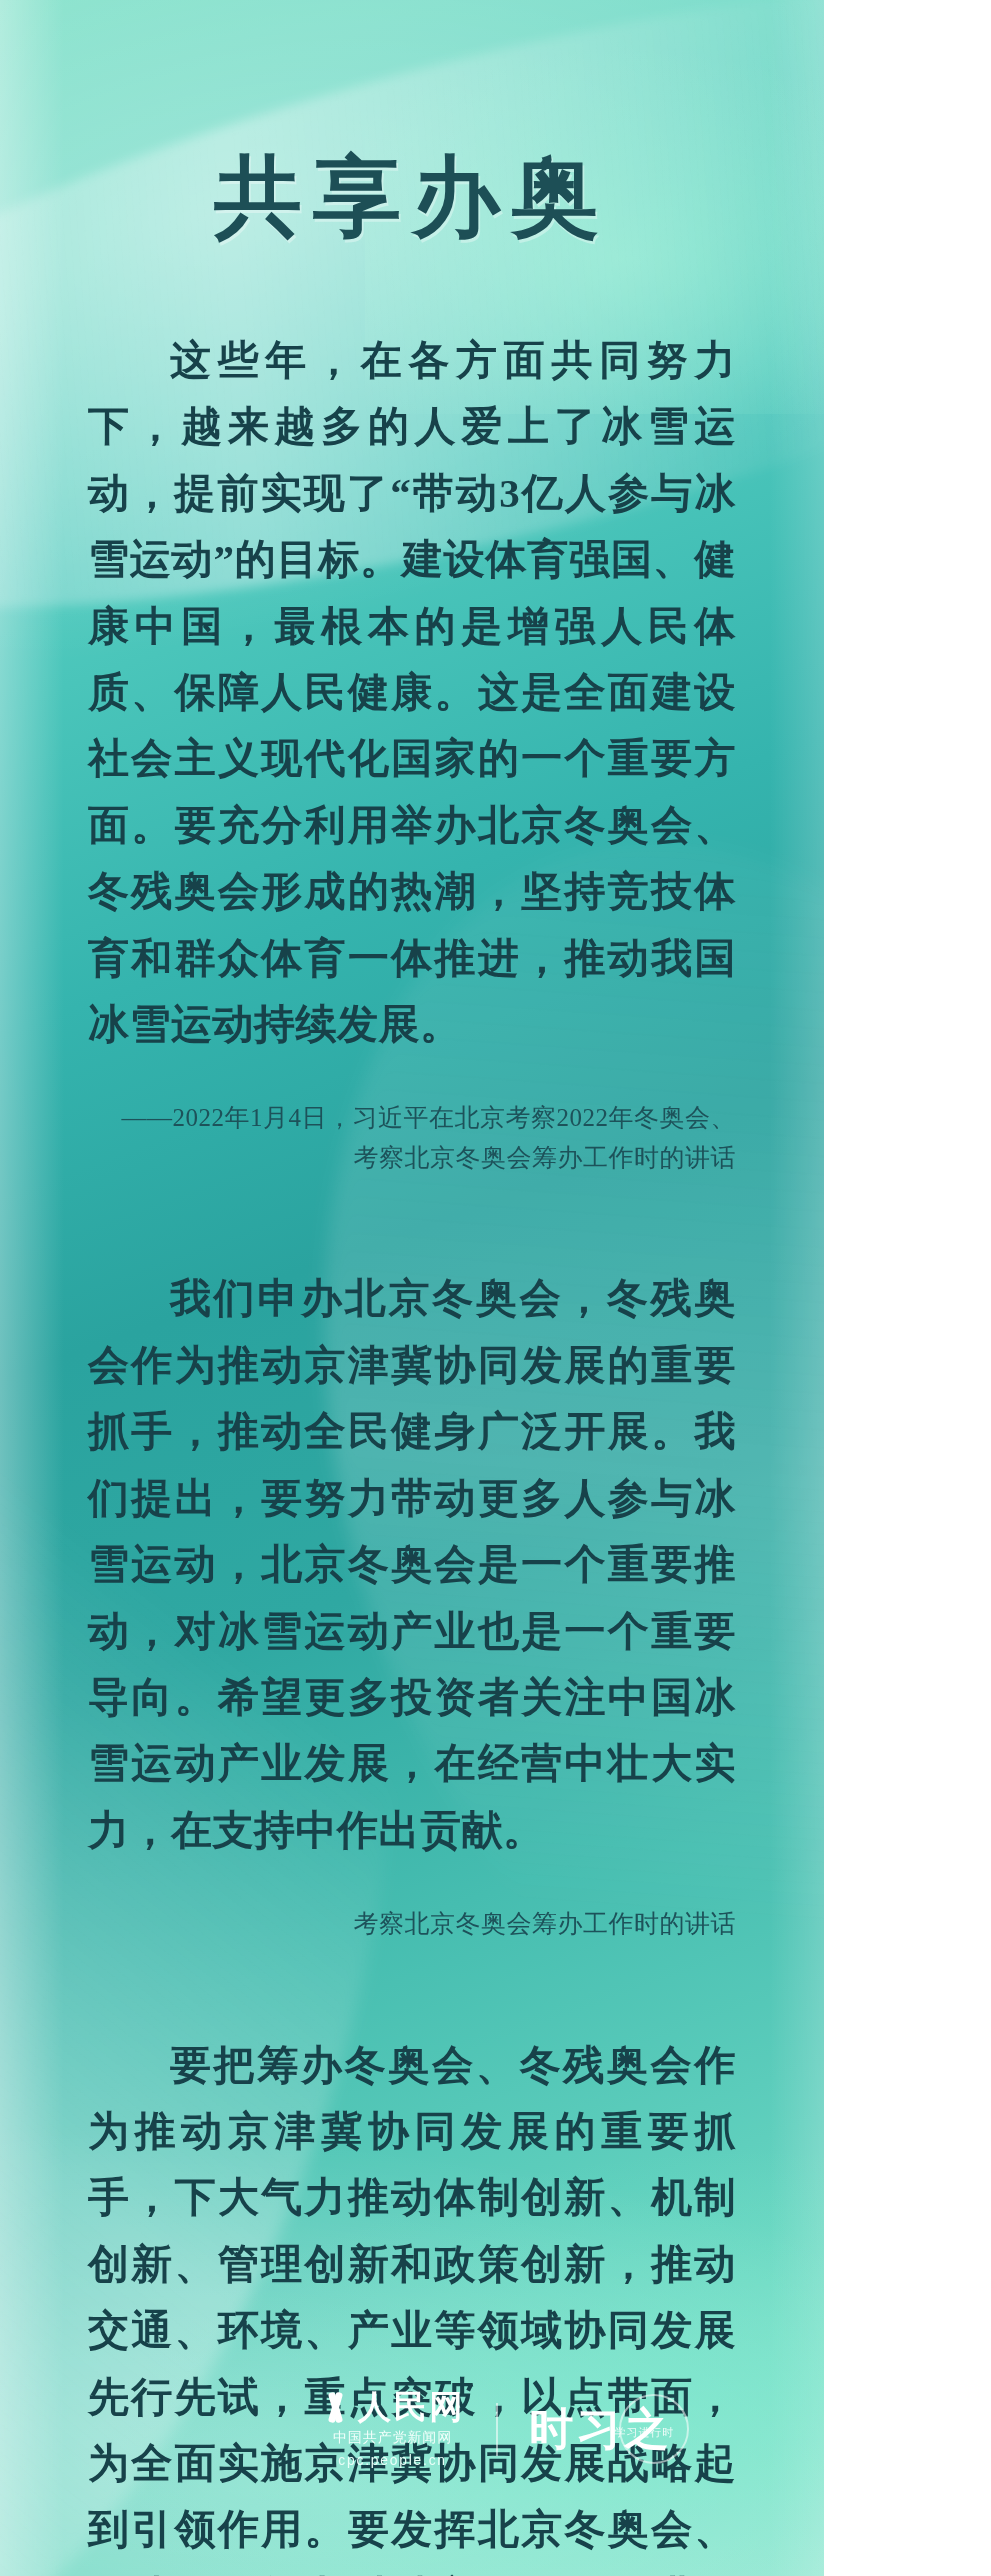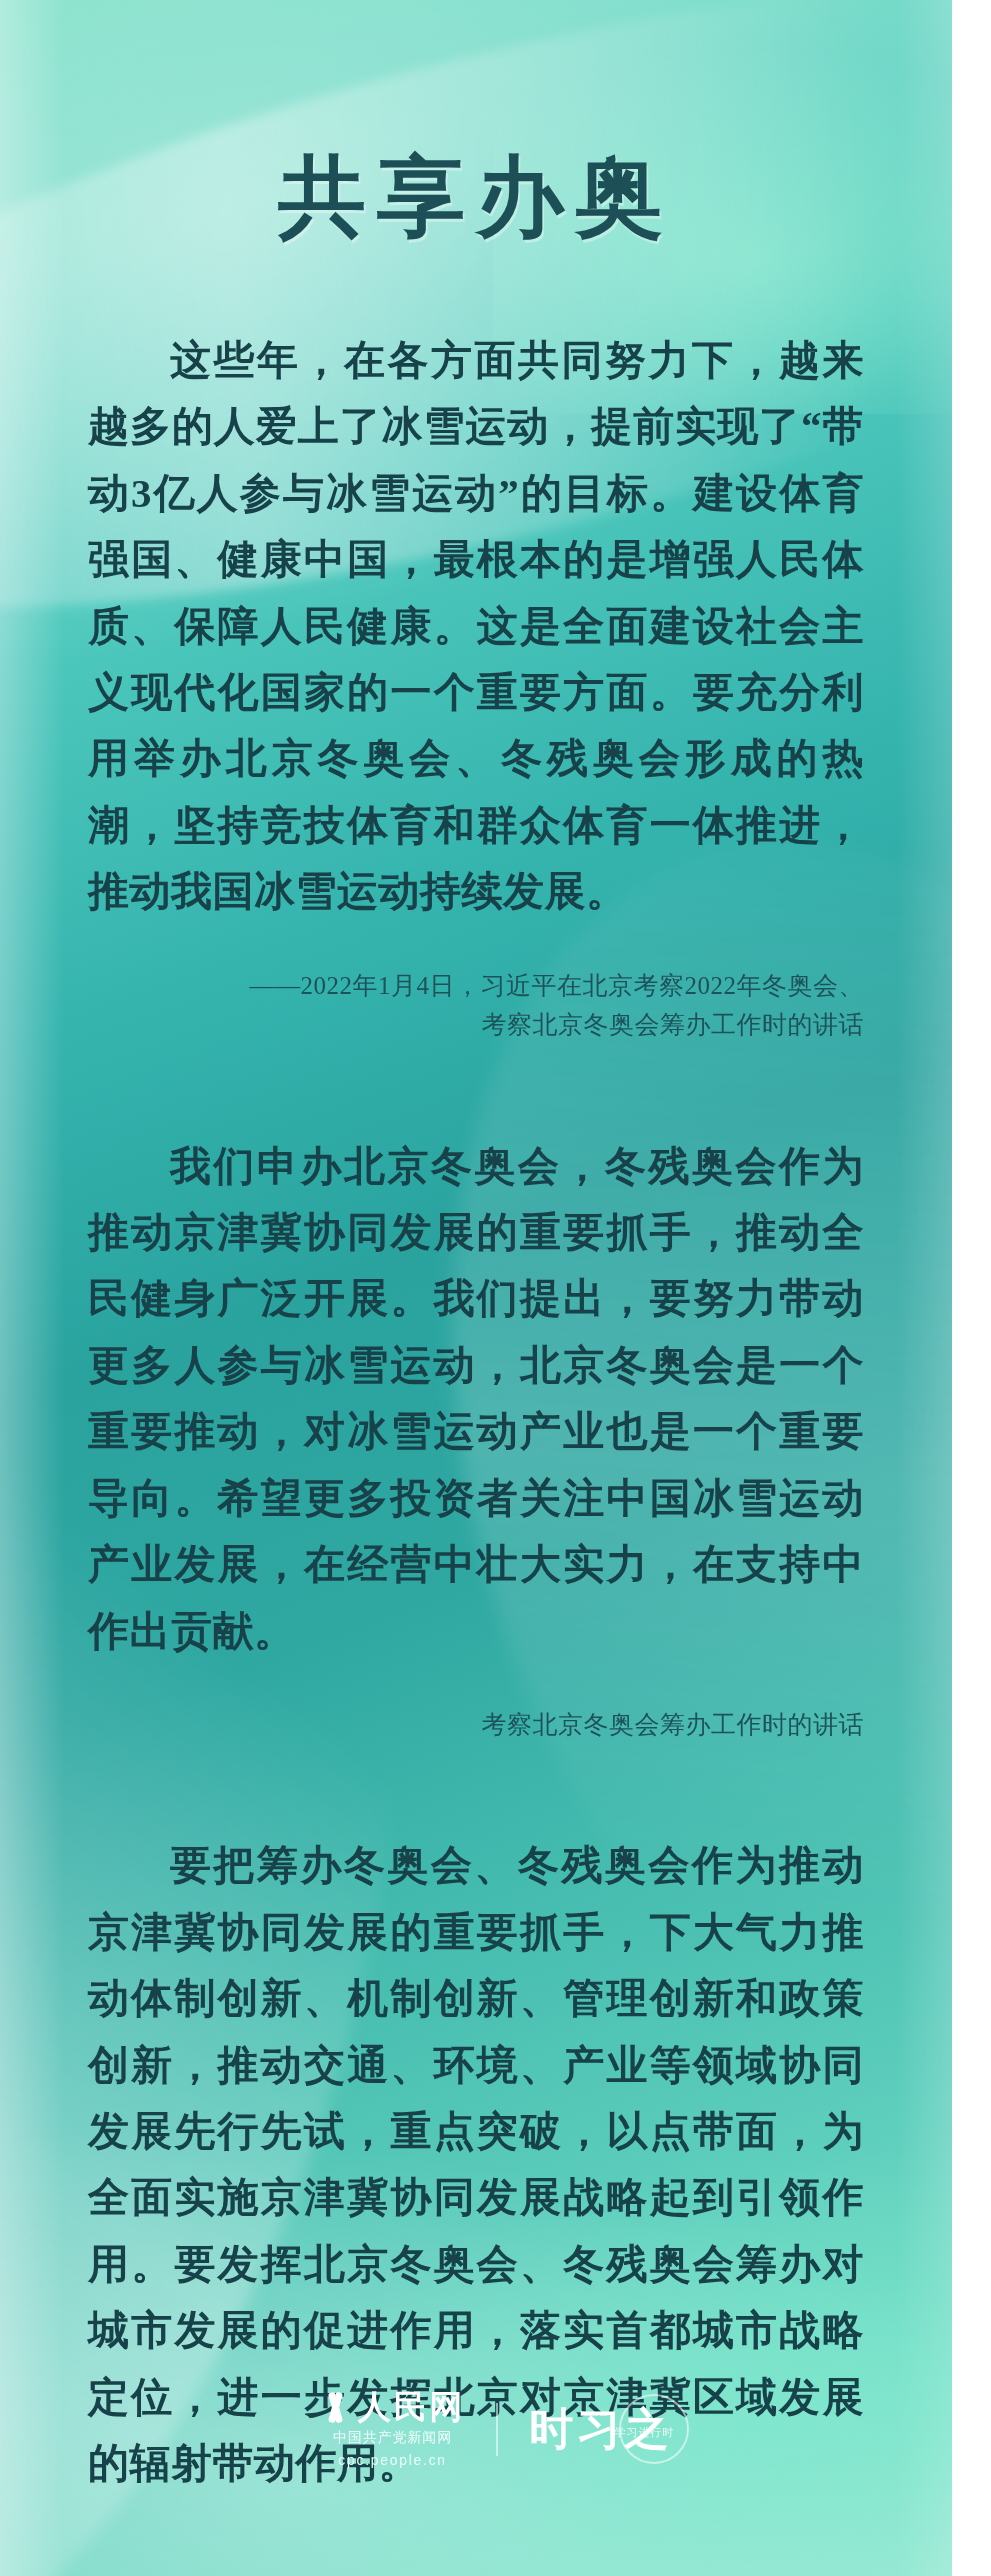--- a/index.html
+++ b/index.html
@@ -8,21 +8,21 @@
   }
   body {
     width: 992px;
     height: 2576px;
     font-family: "Liberation Serif", "DejaVu Serif", serif;
     overflow: hidden;
   }
 
   .poster {
     position: relative;
-    width: 952px;
+    width: 824px;
     height: 2576px;
     background: linear-gradient(160deg,
         #7fe0c8 0%,
         #6fd9c6 10%,
         #4fc9bd 22%,
         #35b4ae 36%,
         #2aa39f 48%,
         #2fa8a2 60%,
         #46bdb0 72%,
         #5fcfbd 84%,

